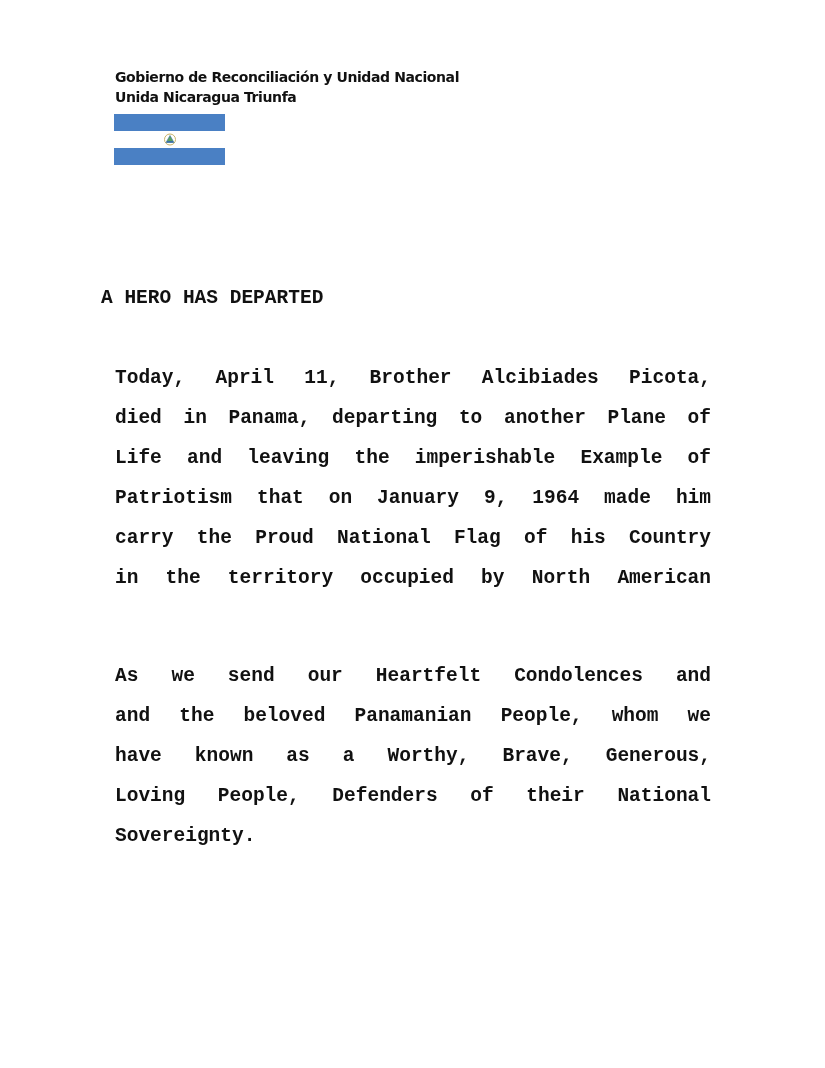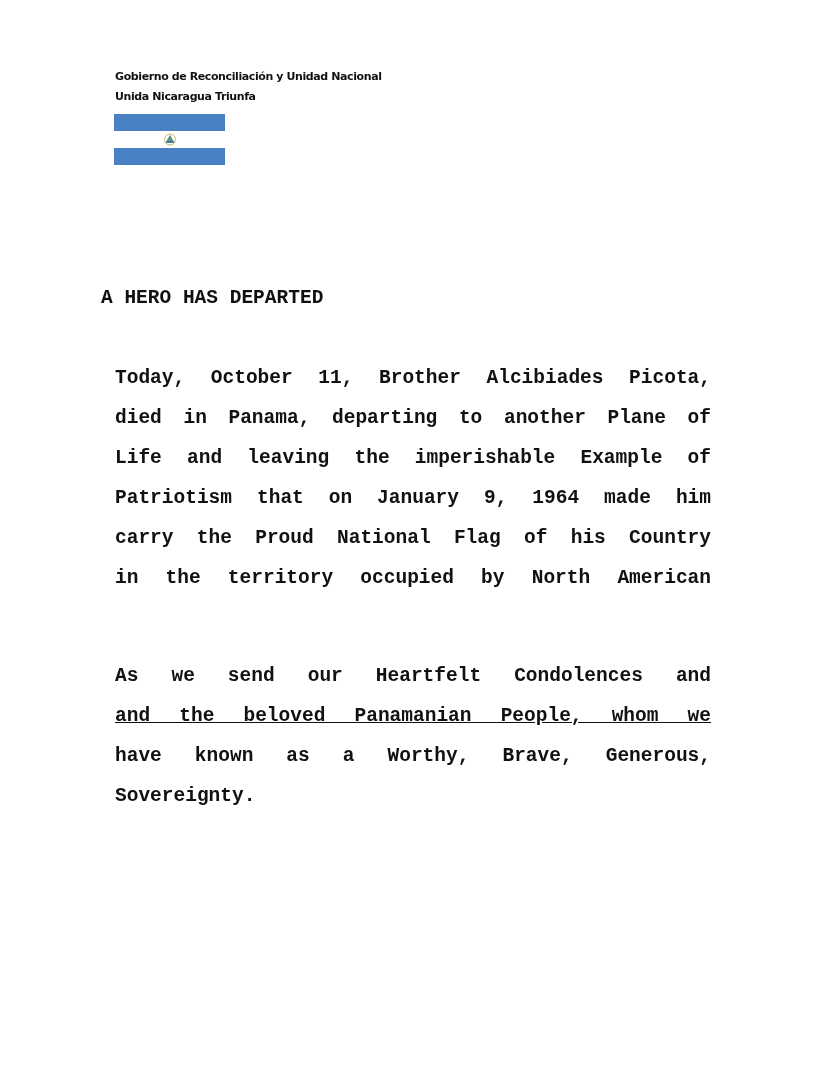--- a/index.html
+++ b/index.html
@@ -1,17 +1,17 @@
 <!DOCTYPE html>
 <html><head>
   <meta charset="utf-8">
   <style>
     html, body { margin: 0; padding: 0; background: #ffffff; }
     body { width: 825px; height: 1068px; position: relative; overflow: hidden; }
-    .header { position: absolute; left: 115px; top: 67px; font-family: "DejaVu Sans", sans-serif; font-weight: bold; font-size: 11px; line-height: 20px; color: #111; letter-spacing: -0.4px; }
+    .header { position: absolute; left: 115px; top: 67px; font-family: "DejaVu Sans", sans-serif; font-weight: bold; font-size: 14px; line-height: 20px; color: #111; letter-spacing: -0.4px; }
     .header div { white-space: nowrap; }
     .flag { position: absolute; left: 114px; top: 114px; width: 111px; height: 51px; }
     .flag .stripe { height: 17px; }
     .flag .blue { background: #4a80c4; }
     .flag .white { background: #ffffff; position: relative; }
     .emblem { position: absolute; left: 49px; top: 2px; width: 14px; height: 13px; }
     .title { position: absolute; left: 101px; top: 286px; font-family: "Liberation Mono", monospace; font-weight: bold; font-size: 19.5px; line-height: 24px; color: #111; white-space: nowrap; }
     .para { position: absolute; left: 115px; width: 596px; font-family: "Liberation Mono", monospace; font-weight: bold; font-size: 19.5px; color: #111; }
     .line { height: 40px; line-height: 40px; text-align: justify; text-align-last: justify; white-space: nowrap; overflow: visible; }
     .line.last { text-align: left; text-align-last: left; }
@@ -33,26 +33,27 @@
       <polygon points="7,2.5 11,9.5 3,9.5" fill="#5aa05a" stroke="#3a6fa8" stroke-width="0.6"></polygon>
       <rect x="4" y="8" width="6" height="1.5" fill="#3a6fa8"></rect>
     </svg>
   </div>
   <div class="stripe blue"></div>
 </div>
 
 <div class="title">A HERO HAS DEPARTED</div>
 
 <div class="para" style="top:358px;">
-  <div class="line"><span style="display: inline-block; width: 100%; text-align: justify; text-align-last: justify;">Today, October 11, Brother Alcibiades Picota,</span></div>
+  <div class="line"><span style="display: inline-block; width: 100%; text-align: justify; text-align-last: justify;">Today, April 11, Brother Alcibiades Picota,</span></div>
   <div class="line"><span style="display: inline-block; width: 100%; text-align: justify; text-align-last: justify;">died in Panama, departing to another Plane of</span></div>
   <div class="line"><span style="display: inline-block; width: 100%; text-align: justify; text-align-last: justify;">Life and leaving the imperishable Example of</span></div>
   <div class="line"><span style="display: inline-block; width: 100%; text-align: justify; text-align-last: justify;">Patriotism that on January 9, 1964 made him</span></div>
   <div class="line"><span style="display: inline-block; width: 100%; text-align: justify; text-align-last: justify;">carry the Proud National Flag of his Country</span></div>
   <div class="line"><span style="display: inline-block; width: 100%; text-align: justify; text-align-last: justify;">in the territory occupied by North American</span></div>
 </div>
 
 <div class="para" style="top:656px;">
   <div class="line"><span style="display: inline-block; width: 100%; text-align: justify; text-align-last: justify;">As we send our Heartfelt Condolences and</span></div>
-  <div class="line"><span style="display: inline-block; width: 100%; text-align: justify; text-align-last: justify; text-decoration: underline;">and the beloved Panamanian People, whom we</span></div>
+  <div class="line"><span style="display: inline-block; width: 100%; text-align: justify; text-align-last: justify;">and the beloved Panamanian People, whom we</span></div>
   <div class="line"><span style="display: inline-block; width: 100%; text-align: justify; text-align-last: justify;">have known as a Worthy, Brave, Generous,</span></div>
+  <div class="line"><span style="display: inline-block; width: 100%; text-align: justify; text-align-last: justify;">Loving People, Defenders of their National</span></div>
   <div class="line last"><span>Sovereignty.</span></div>
 </div>
 
 </body></html>

